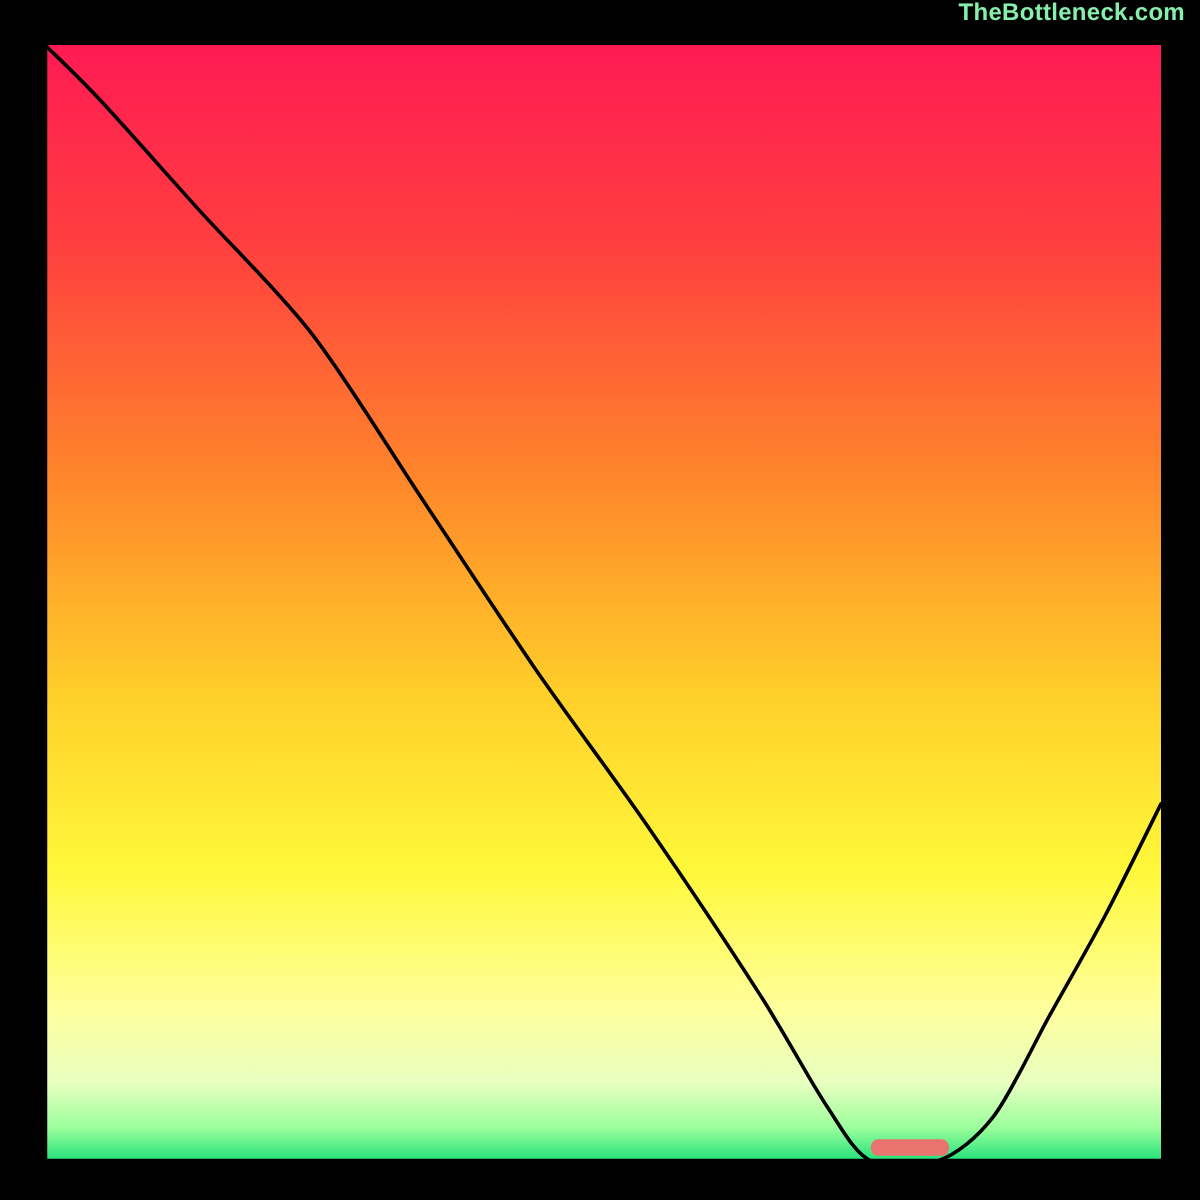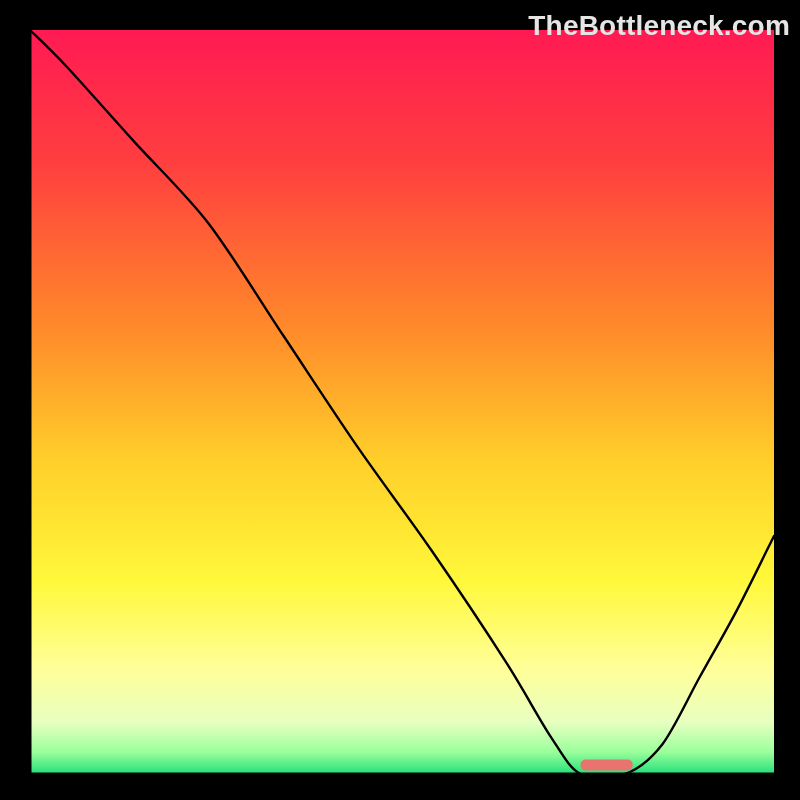--- a/index.html
+++ b/index.html
@@ -10,26 +10,26 @@
     background: #000000;
     overflow: hidden;
   }
   .container {
     position: relative;
     width: 800px;
     height: 800px;
   }
   .watermark {
     position: absolute;
-    top: 10px;
+    top: 0;
     right: 10px;
     font-family: Arial, Helvetica, sans-serif;
-    font-size: 28px;
+    font-size: 16px;
     font-weight: 600;
-    color: #e5e5e5;
+    color: #86efac;
     letter-spacing: 0.2px;
   }
   svg.plot {
     position: absolute;
     left: 0;
     top: 0;
   }
 </style>
 </head>
 <body>

